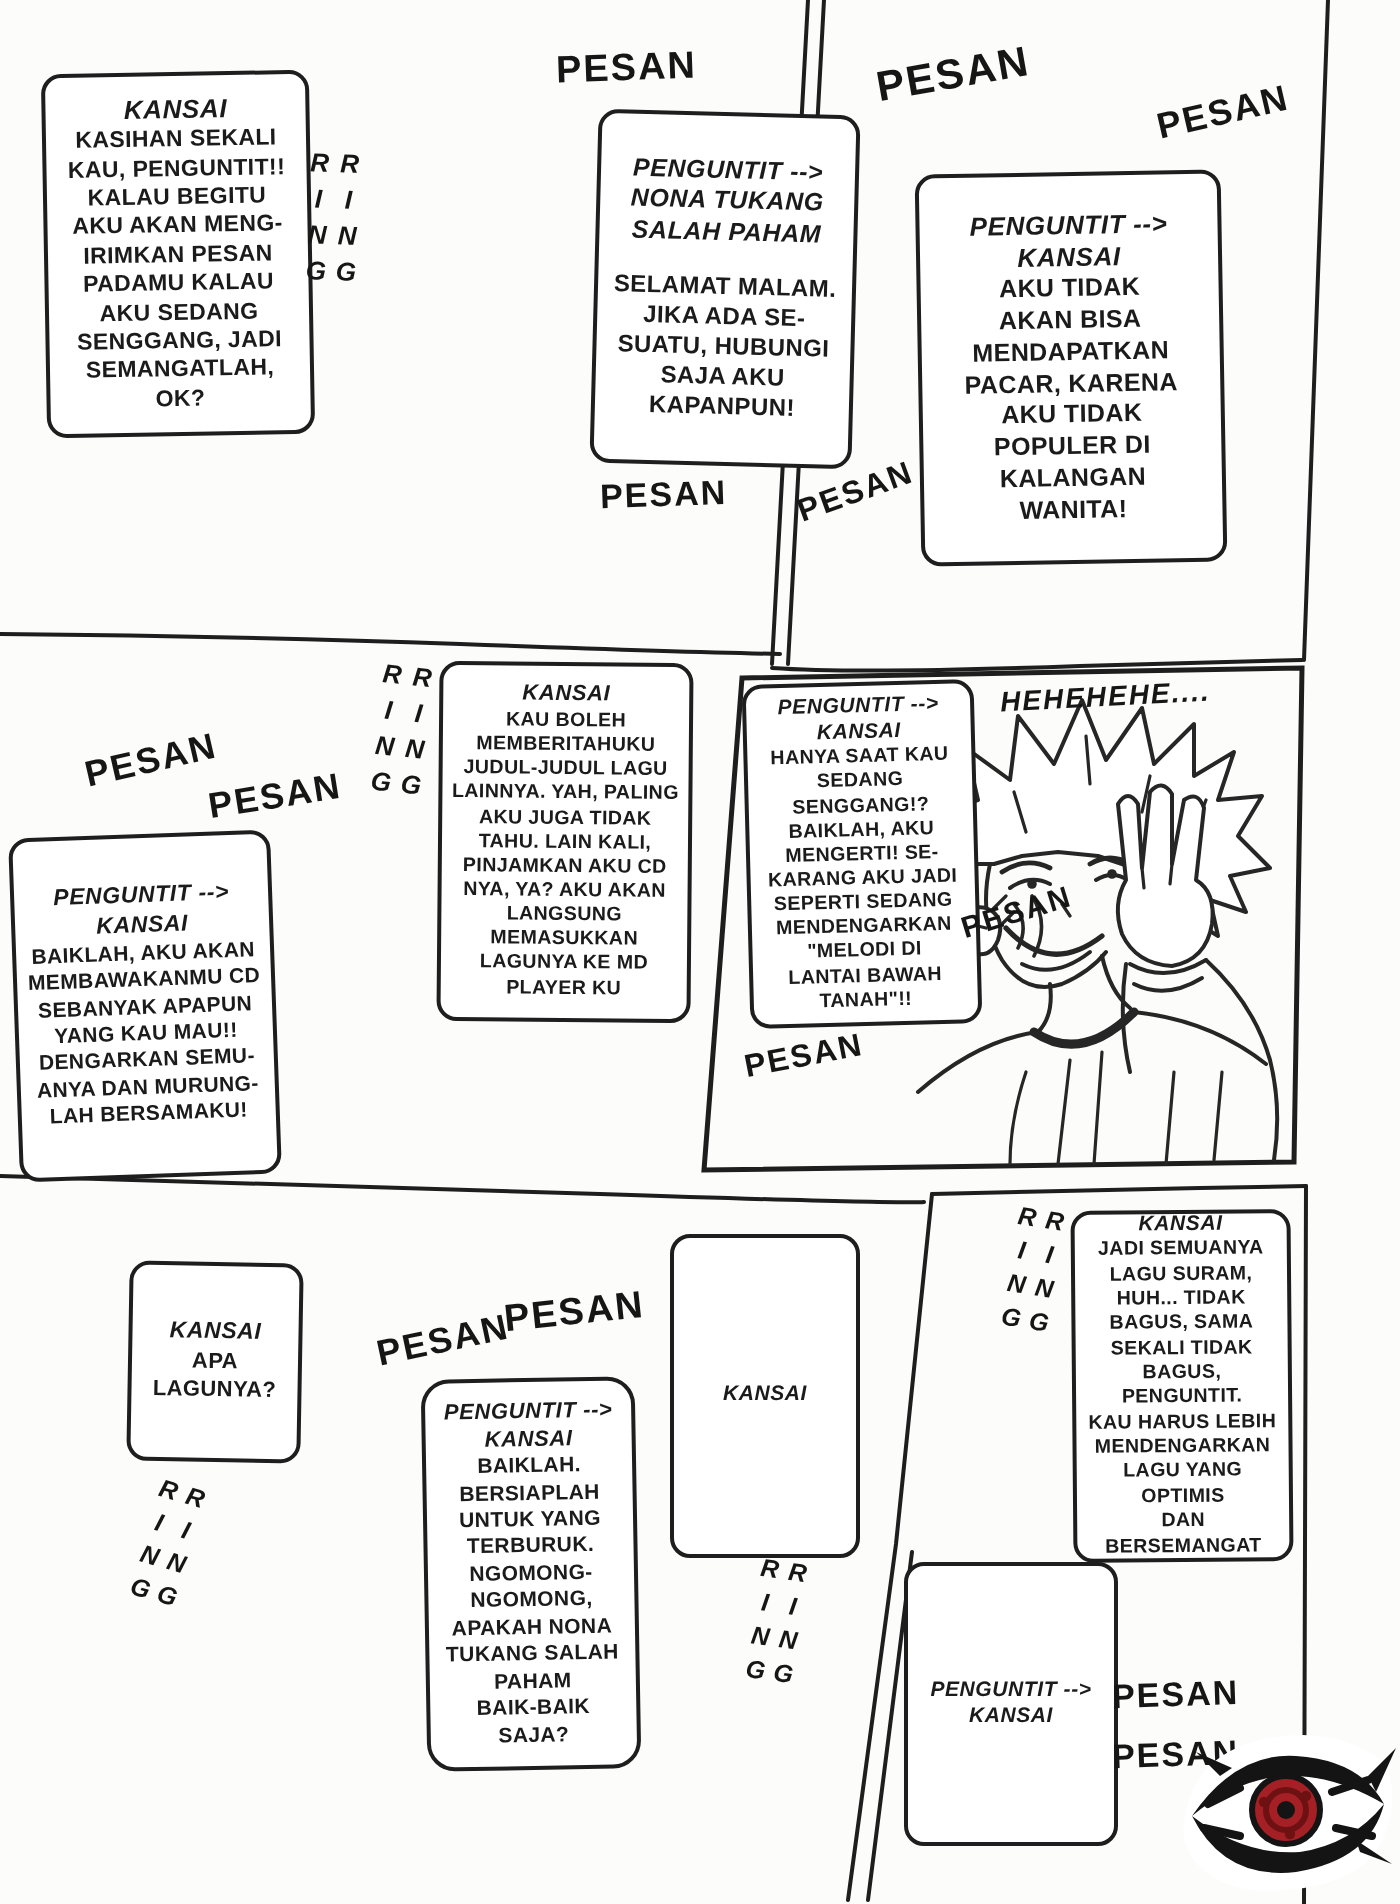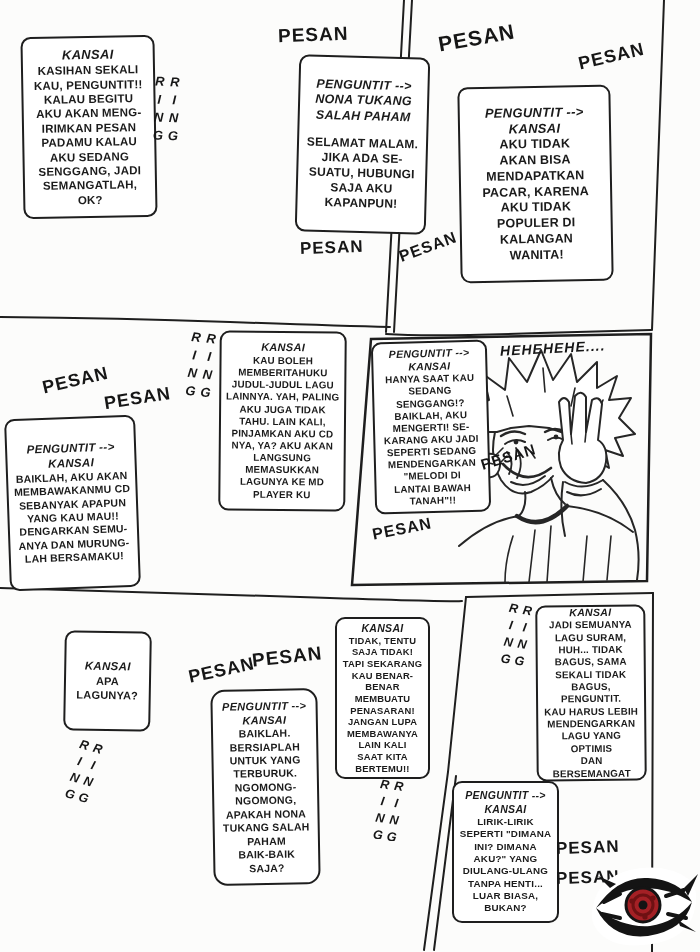--- a/index.html
+++ b/index.html
@@ -177,58 +177,39 @@
 NGOMONG,
 APAKAH NONA
 TUKANG SALAH
 PAHAM
 BAIK-BAIK
 SAJA?</div>
   </div>
 
   <div class="msgbox" style="left:335px;top:617px;width:95px;height:162px;font-size:9.4px;line-height:1.24;">
     <div class="hdr" style="font-size:10.5px">KANSAI</div>
-    <div class="bod">TIDAK, TENTU
-SAJA TIDAK!
-TAPI SEKARANG
-KAU BENAR-BENAR
-MEMBUATU
-PENASARAN!
-JANGAN LUPA
-MEMBAWANYA
-LAIN KALI
-SAAT KITA
-BERTEMU!!</div>
   </div>
 
   <div class="msgbox" style="left:536px;top:605px;width:110px;height:176px;transform:rotate(-.5deg);font-size:9.8px;line-height:1.26;">
     <div class="hdr" style="font-size:10.5px">KANSAI</div>
     <div class="bod">JADI SEMUANYA
 LAGU SURAM,
 HUH... TIDAK
 BAGUS, SAMA
 SEKALI TIDAK
 BAGUS, PENGUNTIT.
 KAU HARUS LEBIH
 MENDENGARKAN
 LAGU YANG OPTIMIS
 DAN BERSEMANGAT</div>
   </div>
 
   <div class="msgbox" style="left:452px;top:781px;width:107px;height:142px;font-size:9.8px;line-height:1.26;">
     <div class="hdr" style="font-size:10.5px">PENGUNTIT --&gt;
 KANSAI</div>
-    <div class="bod">LIRIK-LIRIK
-SEPERTI "DIMANA
-INI? DIMANA
-AKU?" YANG
-DIULANG-ULANG
-TANPA HENTI...
-LUAR BIASA,
-BUKAN?</div>
   </div>
 
   <div class="pesan" style="left:278px;top:24px;font-size:19px;transform:rotate(-2deg)">PESAN</div>
   <div class="pesan" style="left:438px;top:26px;font-size:21px;transform:rotate(-10deg)">PESAN</div>
   <div class="pesan" style="left:578px;top:46px;font-size:18px;transform:rotate(-13deg)">PESAN</div>
   <div class="pesan" style="left:300px;top:238px;font-size:17px;transform:rotate(-2deg)">PESAN</div>
   <div class="pesan" style="left:398px;top:238px;font-size:16px;transform:rotate(-20deg)">PESAN</div>
   <div class="pesan" style="left:42px;top:370px;font-size:18px;transform:rotate(-13deg)">PESAN</div>
   <div class="pesan" style="left:104px;top:388px;font-size:18px;transform:rotate(-9deg)">PESAN</div>
   <div class="pesan" style="left:480px;top:448px;font-size:15px;transform:rotate(-17deg)">PESAN</div>

